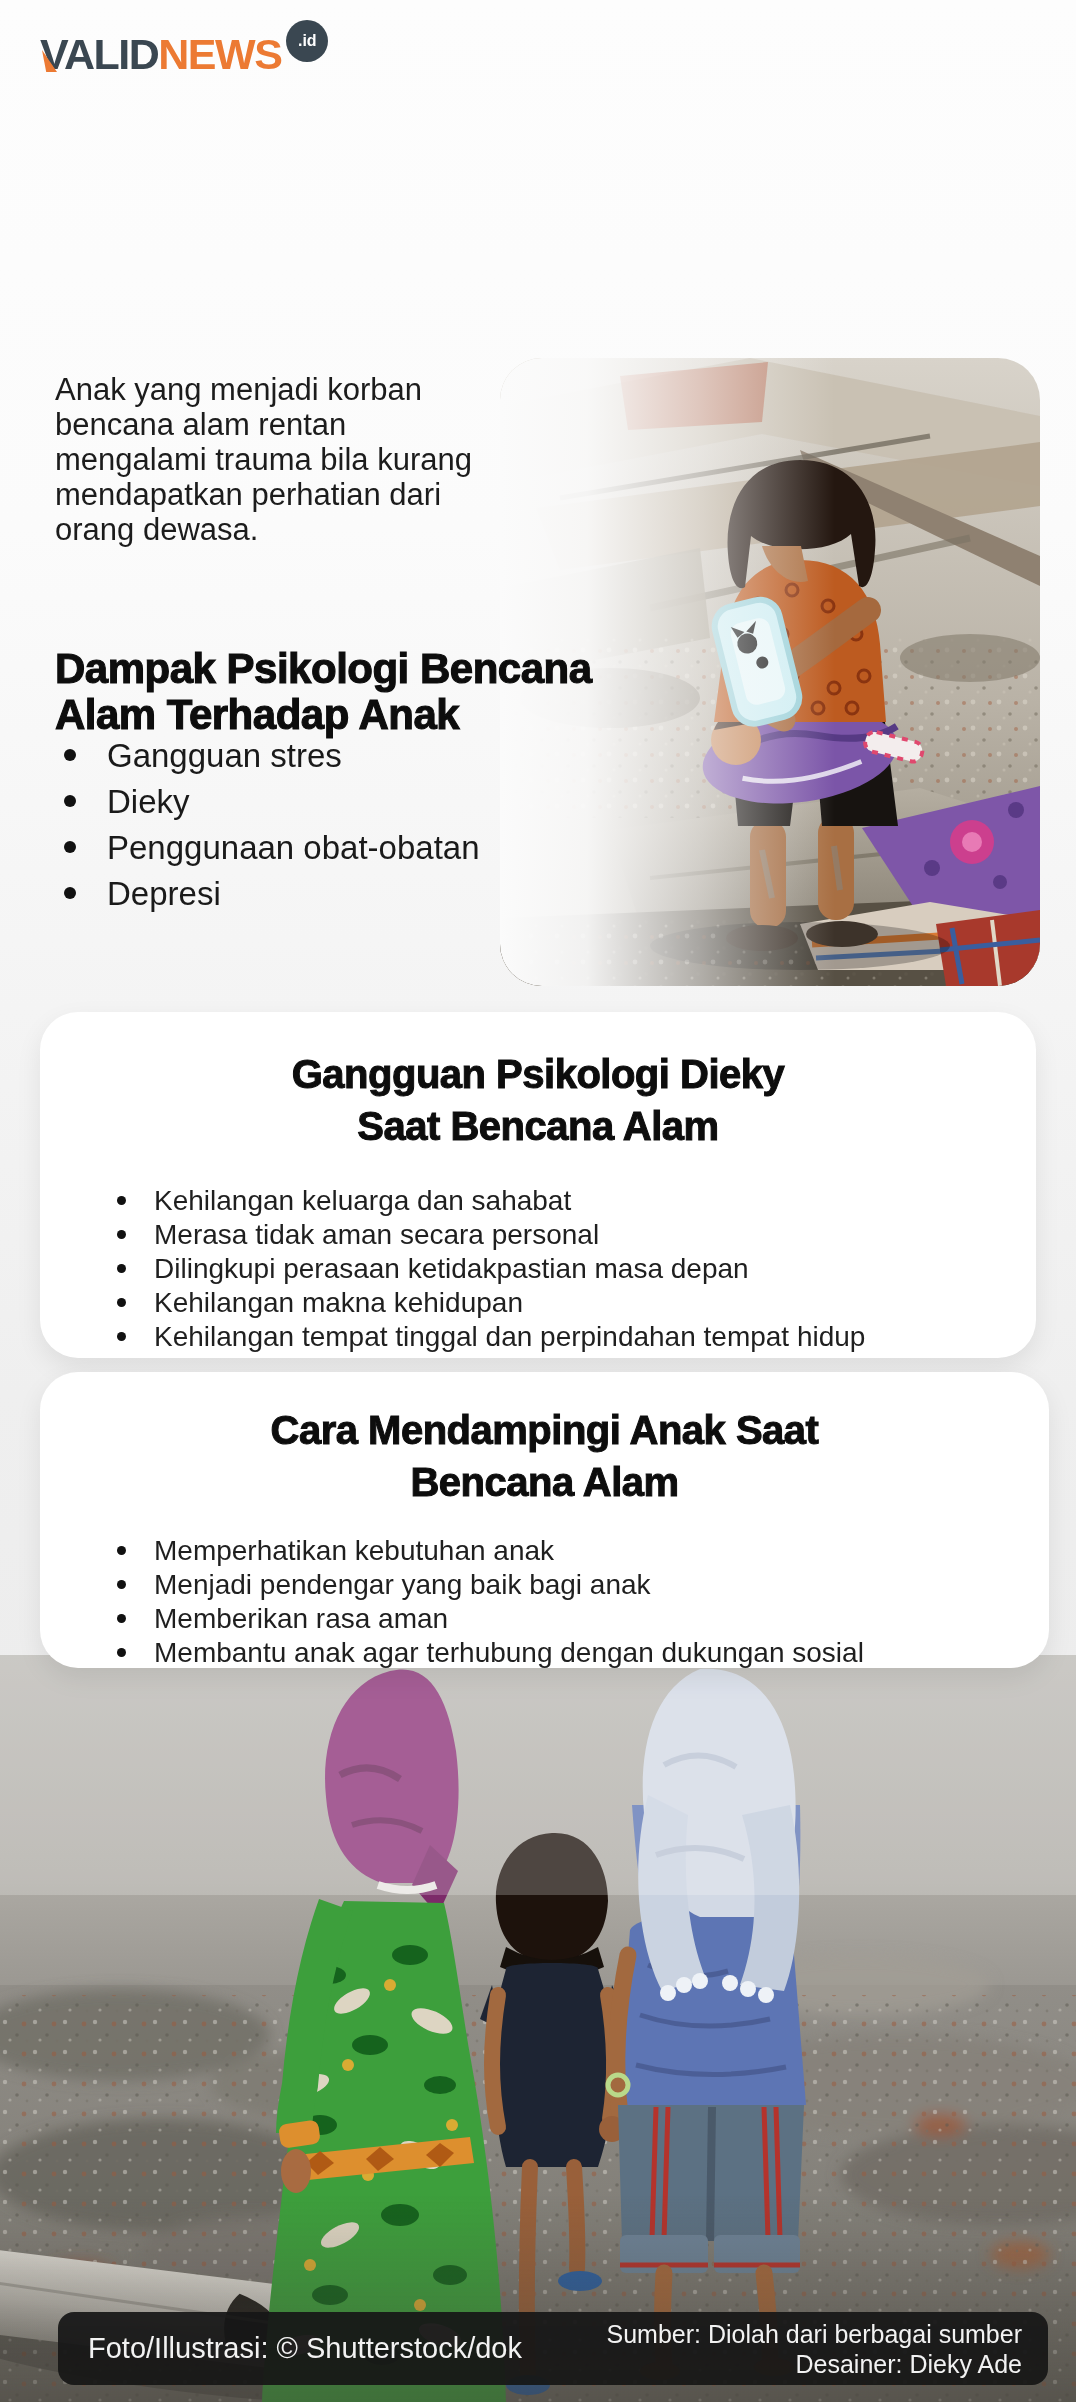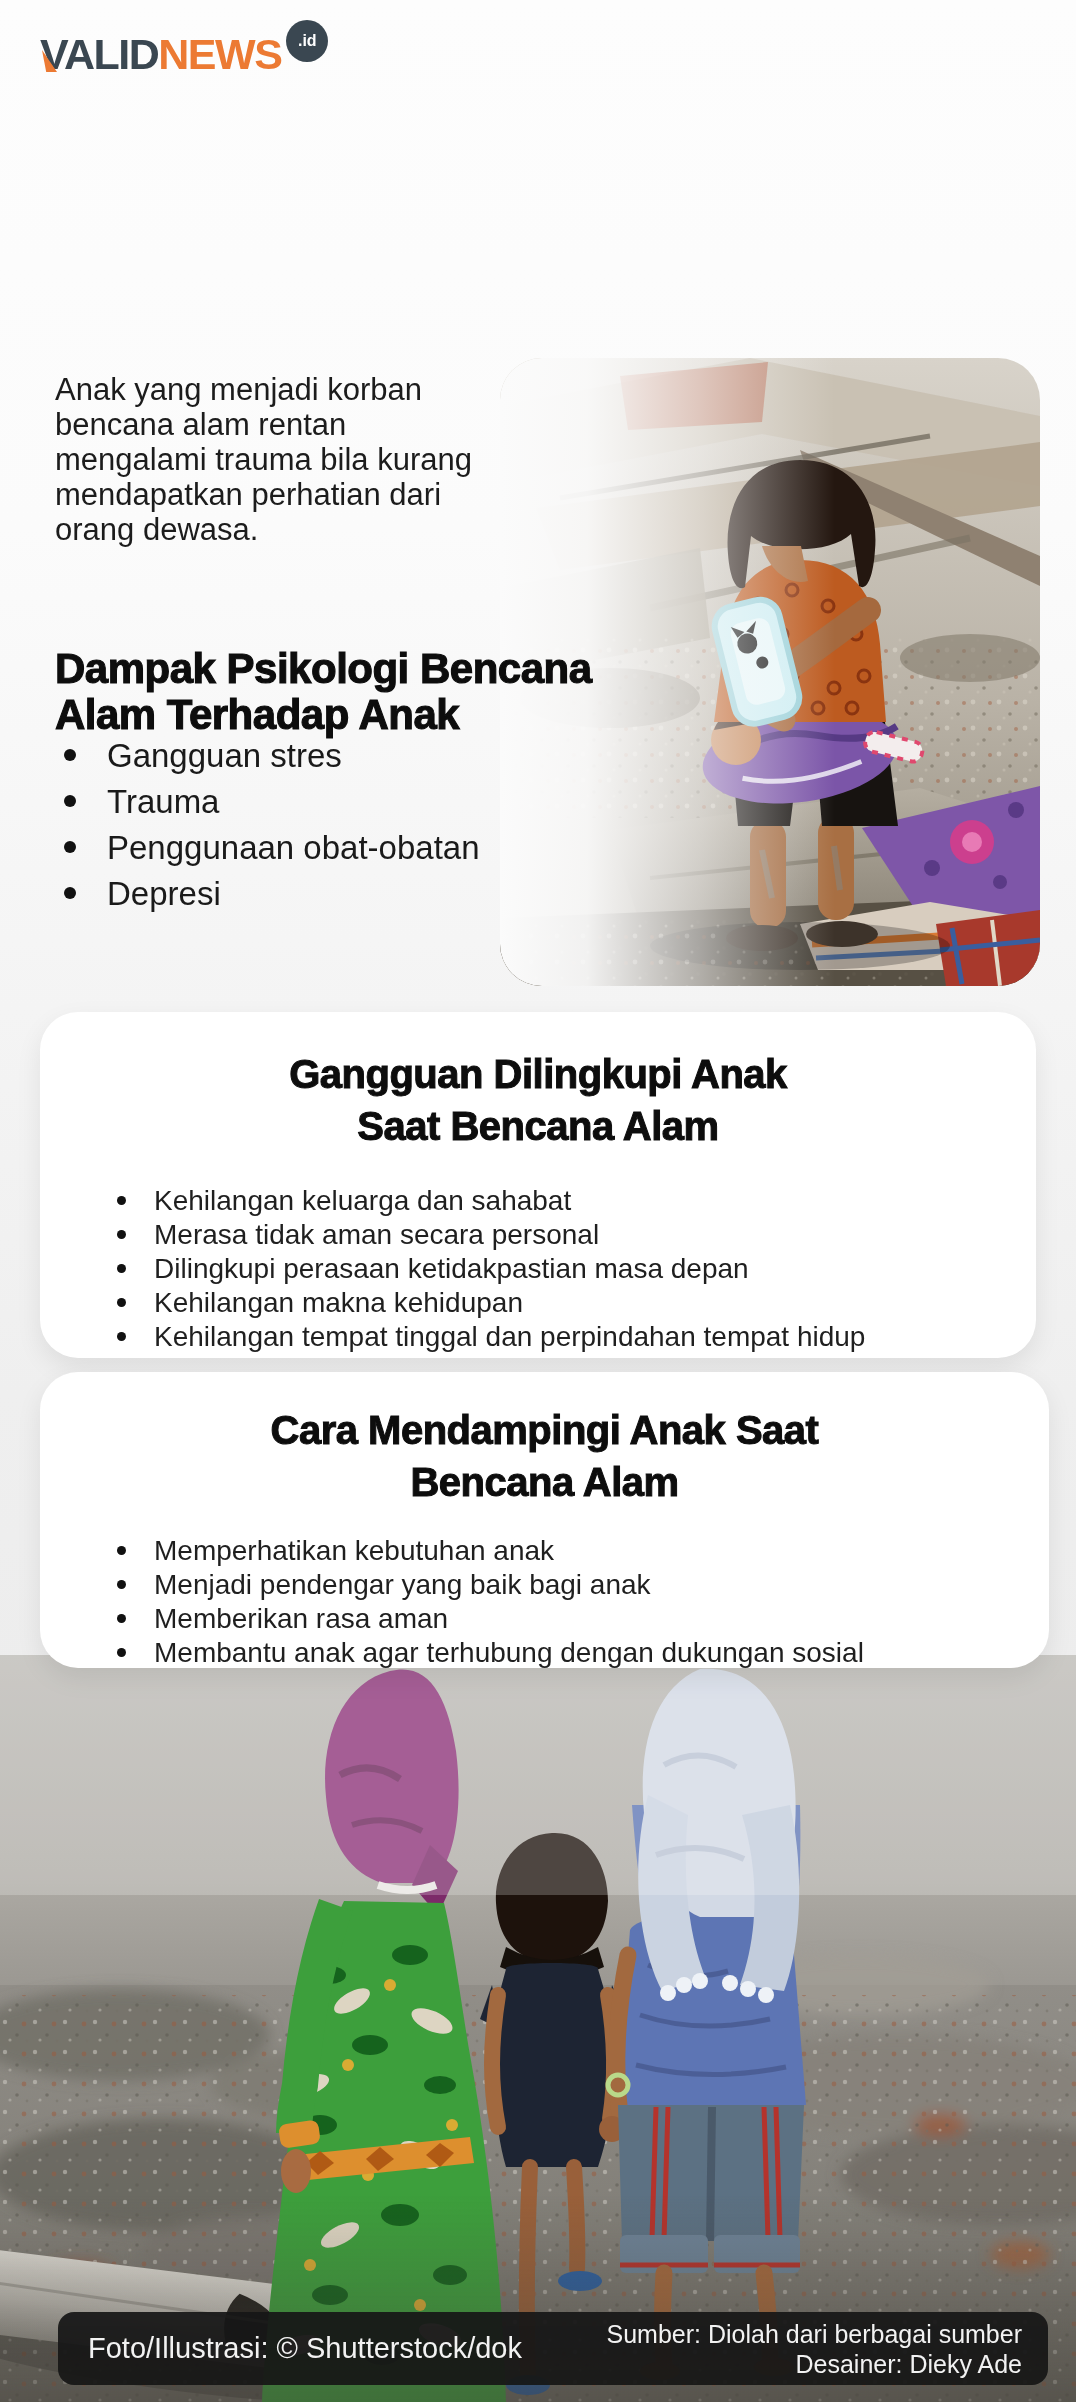--- a/index.html
+++ b/index.html
@@ -208,29 +208,29 @@
     <div class="fade"></div>
   </div>
 
   <section class="abs impact">
     <h2>
       <span>Dampak Psikologi Bencana</span>
       <span>Alam Terhadap Anak</span>
     </h2>
     <ul class="blist">
       <li>Gangguan stres</li>
-      <li>Trauma</li>
+      <li>Dieky</li>
       <li>Penggunaan obat-obatan</li>
       <li>Depresi</li>
     </ul>
   </section>
 
   <section class="abs card card1">
     <h3>
-      <span>Gangguan Dilingkupi Anak</span>
+      <span>Gangguan Psikologi Dieky</span>
       <span>Saat Bencana Alam</span>
     </h3>
     <ul class="blist">
       <li>Kehilangan keluarga dan sahabat</li>
       <li>Merasa tidak aman secara personal</li>
       <li>Dilingkupi perasaan ketidakpastian masa depan</li>
       <li>Kehilangan makna kehidupan</li>
       <li>Kehilangan tempat tinggal dan perpindahan tempat hidup</li>
     </ul>
   </section>

